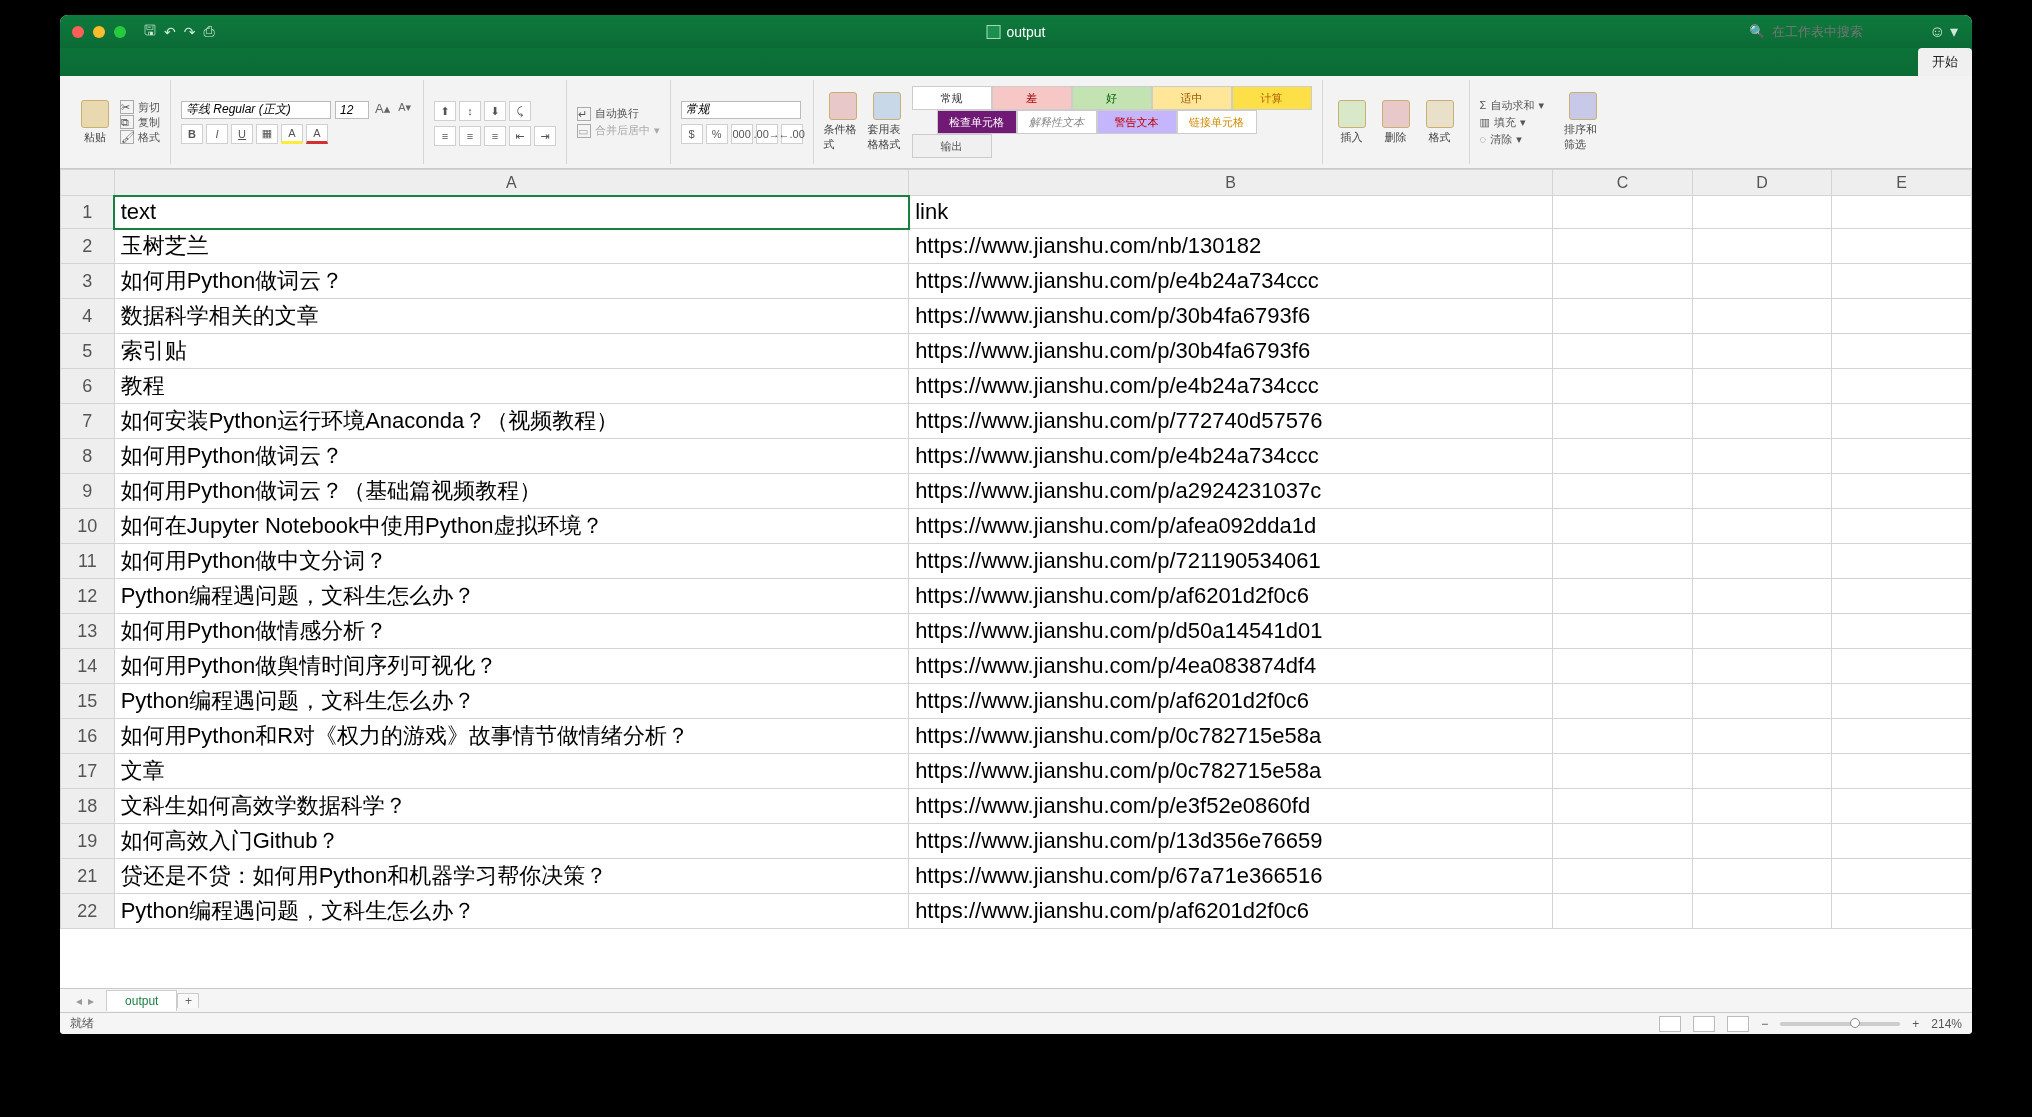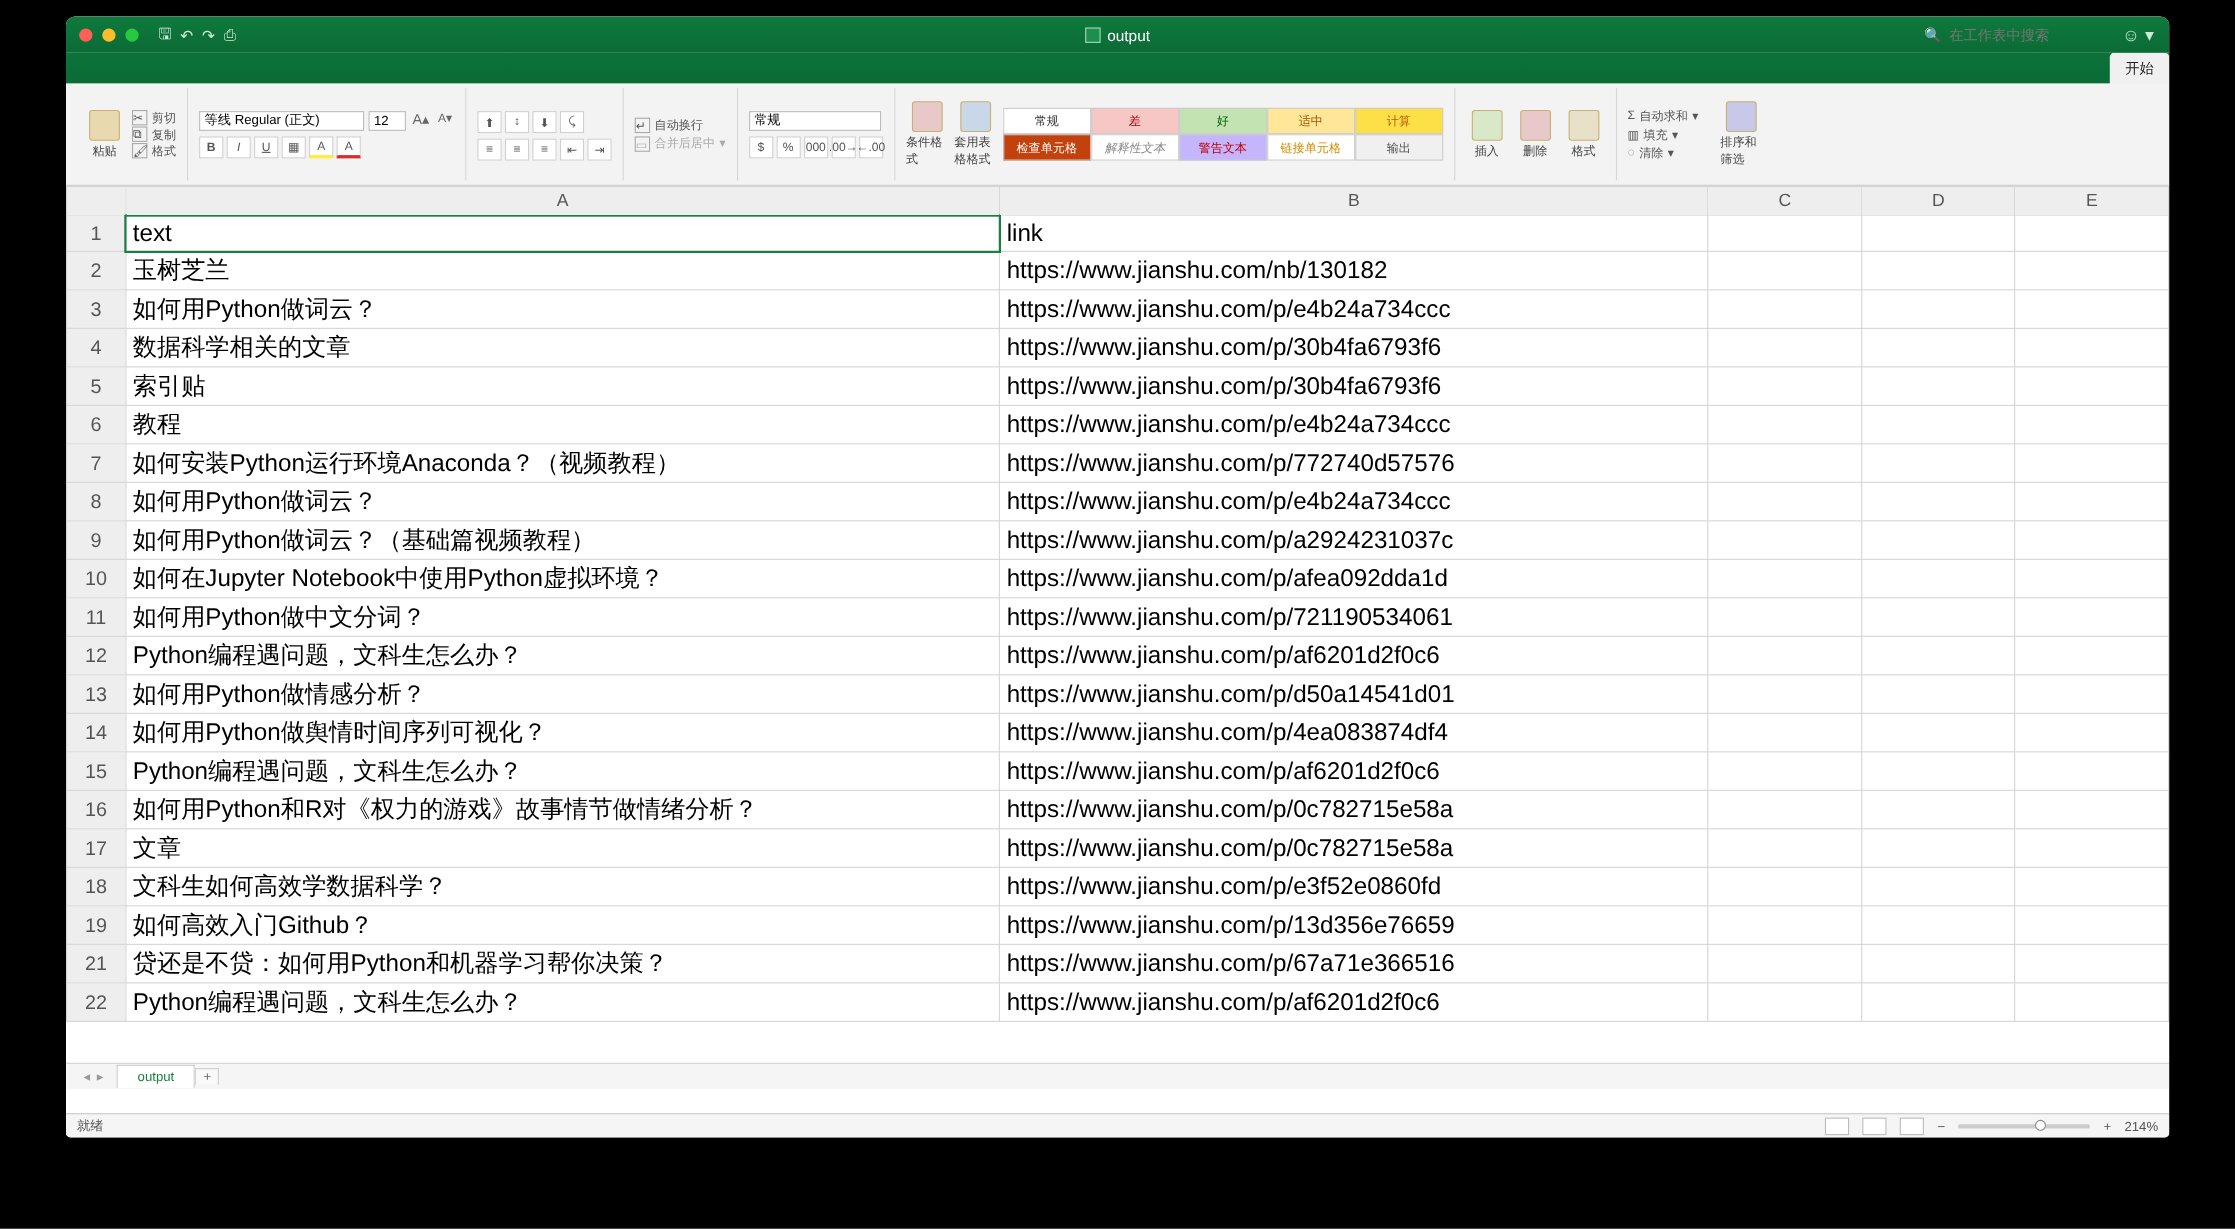--- a/index.html
+++ b/index.html
@@ -26,21 +26,21 @@
 .share{margin-left:auto; margin-right:10px; padding:4px 10px; font-size:12px; color:#fff;}
 
 
 .ribbon { height:93px; background:#f3f3f3; border-bottom:1px solid #c9c9c9; display:flex; padding:4px 6px; gap:0; font-size:12px; color:#444; align-items:stretch;}
 .group { border-right:1px solid #d6d6d6; padding:2px 10px; display:flex; flex-direction:column; justify-content:center; gap:2px;}
 .group.row{flex-direction:row;align-items:center;gap:6px;}
 .btnlg { width:38px; height:60px; display:flex; flex-direction:column; align-items:center; justify-content:center; gap:2px; font-size:11px; color:#444;}
 .btnlg .ic{width:28px;height:28px;background:#e8d9b0;border:1px solid #c8b070;border-radius:3px;}
 .mini{font-size:11px;color:#555;display:flex;align-items:center;gap:4px;}
 .mini .mic{width:14px;height:14px;border:1px solid #aaa;display:inline-block;}
-select,input.fbox{font-size:12px;border:1px solid #bbb;background:#fff;padding:1px 4px;}
+select,input.fbox{font-size:12px;border:1px solid #bbb;background:#fff;padding:1px 4px;font-style:italic;}
 .iconrow{display:flex;gap:3px;margin-top:3px;}
 .iconrow span{width:22px;height:20px;border:1px solid #d0d0d0;background:#fff;display:inline-flex;align-items:center;justify-content:center;font-size:11px;color:#555;}
 .styles{display:flex;gap:0;}
 .stylecell{width:80px;height:24px;border:1px solid #ccc;display:flex;align-items:center;justify-content:center;font-size:11px;}
 
 
 .fbar{height:26px;border-bottom:1px solid #c9c9c9;display:flex;align-items:center;font-size:13px;background:#fff;}
 .namebox{width:80px;border-right:1px solid #d0d0d0;padding-left:8px;color:#333;}
 .fxctl{display:flex;gap:10px;padding:0 10px;color:#888;font-size:12px;align-items:center;}
 .fxval{padding-left:8px;color:#333;}
@@ -58,21 +58,21 @@
 .selcell{outline:2px solid #1a7f43; outline-offset:-1px;}
 thead th.sel, td.rowhdr.sel{background:#d8d8d8;color:#1a7f43;}
 
 
 .sheettabs{height:24px;border-top:1px solid #c9c9c9;background:#f5f5f5;display:flex;align-items:center;font-size:12px;padding-left:16px;gap:0;color:#666;}
 .sheettabs .nav{display:flex;gap:6px;margin-right:12px;color:#999;}
 .sheettab{padding:3px 18px;background:#fff;border:1px solid #ccc;border-bottom:none;font-size:12px;color:#1a7f43;}
 .addsheet{width:22px;text-align:center;border:1px solid #ccc;border-bottom:none;background:#f9f9f9;}
 
 
-.status{height:22px;background:#f5f5f5;border-top:1px solid #c9c9c9;display:flex;align-items:center;font-size:12px;color:#555;padding:0 10px;margin-top:22px;}
+.status{height:22px;background:#f5f5f5;border-top:1px solid #c9c9c9;display:flex;align-items:center;font-size:12px;color:#555;padding:0 10px;}
 .status .right{margin-left:auto;display:flex;align-items:center;gap:12px;}
 .viewbtn{width:22px;height:16px;border:1px solid #bbb;background:#fff;}
 .slider{width:120px;height:4px;background:#ccc;position:relative;border-radius:2px;}
 .slider .thumb{position:absolute;width:10px;height:10px;background:#fff;border:1px solid #888;border-radius:50%;top:-4px;left:70px;}
 </style>
 </head>
 <body>
 
 <div class="window">
 
@@ -193,21 +193,21 @@
       <div class="btnlg">
           <div class="ic" style="background:#c8d8e8"></div>
           <span>套用表格格式</span>
         </div>
       <div id="styles-box" class="styles" style="flex-wrap:wrap;width:400px">
           <div class="stylecell" style="background: rgb(255, 255, 255); color: rgb(51, 51, 51);">常规</div>
           <div class="stylecell" style="background: rgb(246, 199, 196); color: rgb(156, 0, 6);">差</div>
           <div class="stylecell" style="background: rgb(196, 227, 179); color: rgb(0, 97, 0);">好</div>
           <div class="stylecell" style="background: rgb(255, 230, 153); color: rgb(156, 87, 0);">适中</div>
           <div class="stylecell" style="background: #fde047; color: rgb(180, 95, 6);">计算</div>
-          <div class="stylecell" style="background: #c2410c; color: rgb(255, 255, 255);">检查单元格</div>
+          <div class="stylecell" style="background: #701a75; color: rgb(255, 255, 255); margin-left: 25px;">检查单元格</div>
           <div class="stylecell" style="background: rgb(255, 255, 255); color: rgb(136, 136, 136); font-style: italic;">解释性文本</div>
           <div class="stylecell" style="background: #c4b5fd; color: rgb(192, 0, 0);">警告文本</div>
           <div class="stylecell" style="background: rgb(255, 255, 255); color: rgb(208, 140, 0);">链接单元格</div>
           <div class="stylecell" style="background: rgb(240, 240, 240); color: rgb(85, 85, 85);">输出</div>
         </div>
     </div>
     <div class="group row">
       <div class="btnlg">
           <div class="ic" style="background:#d8e8c8"></div>
           <span>插入</span>

